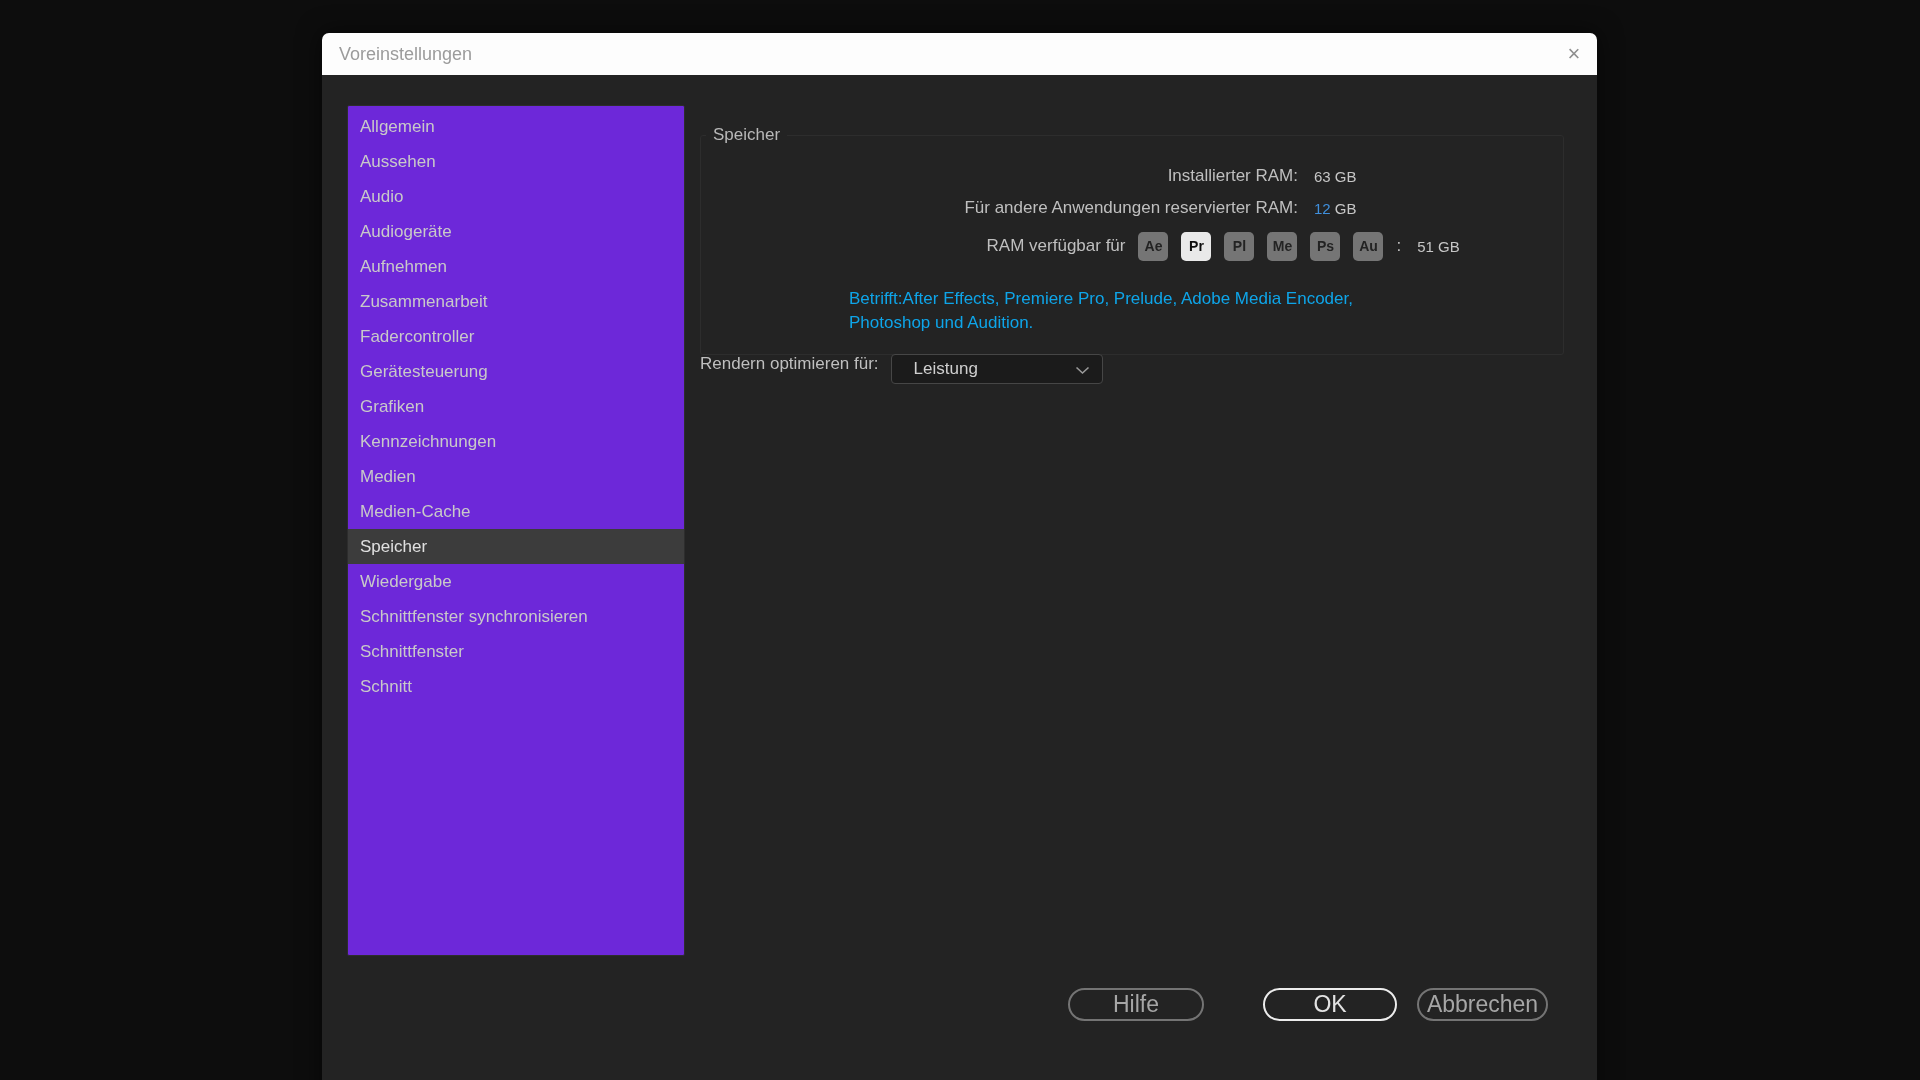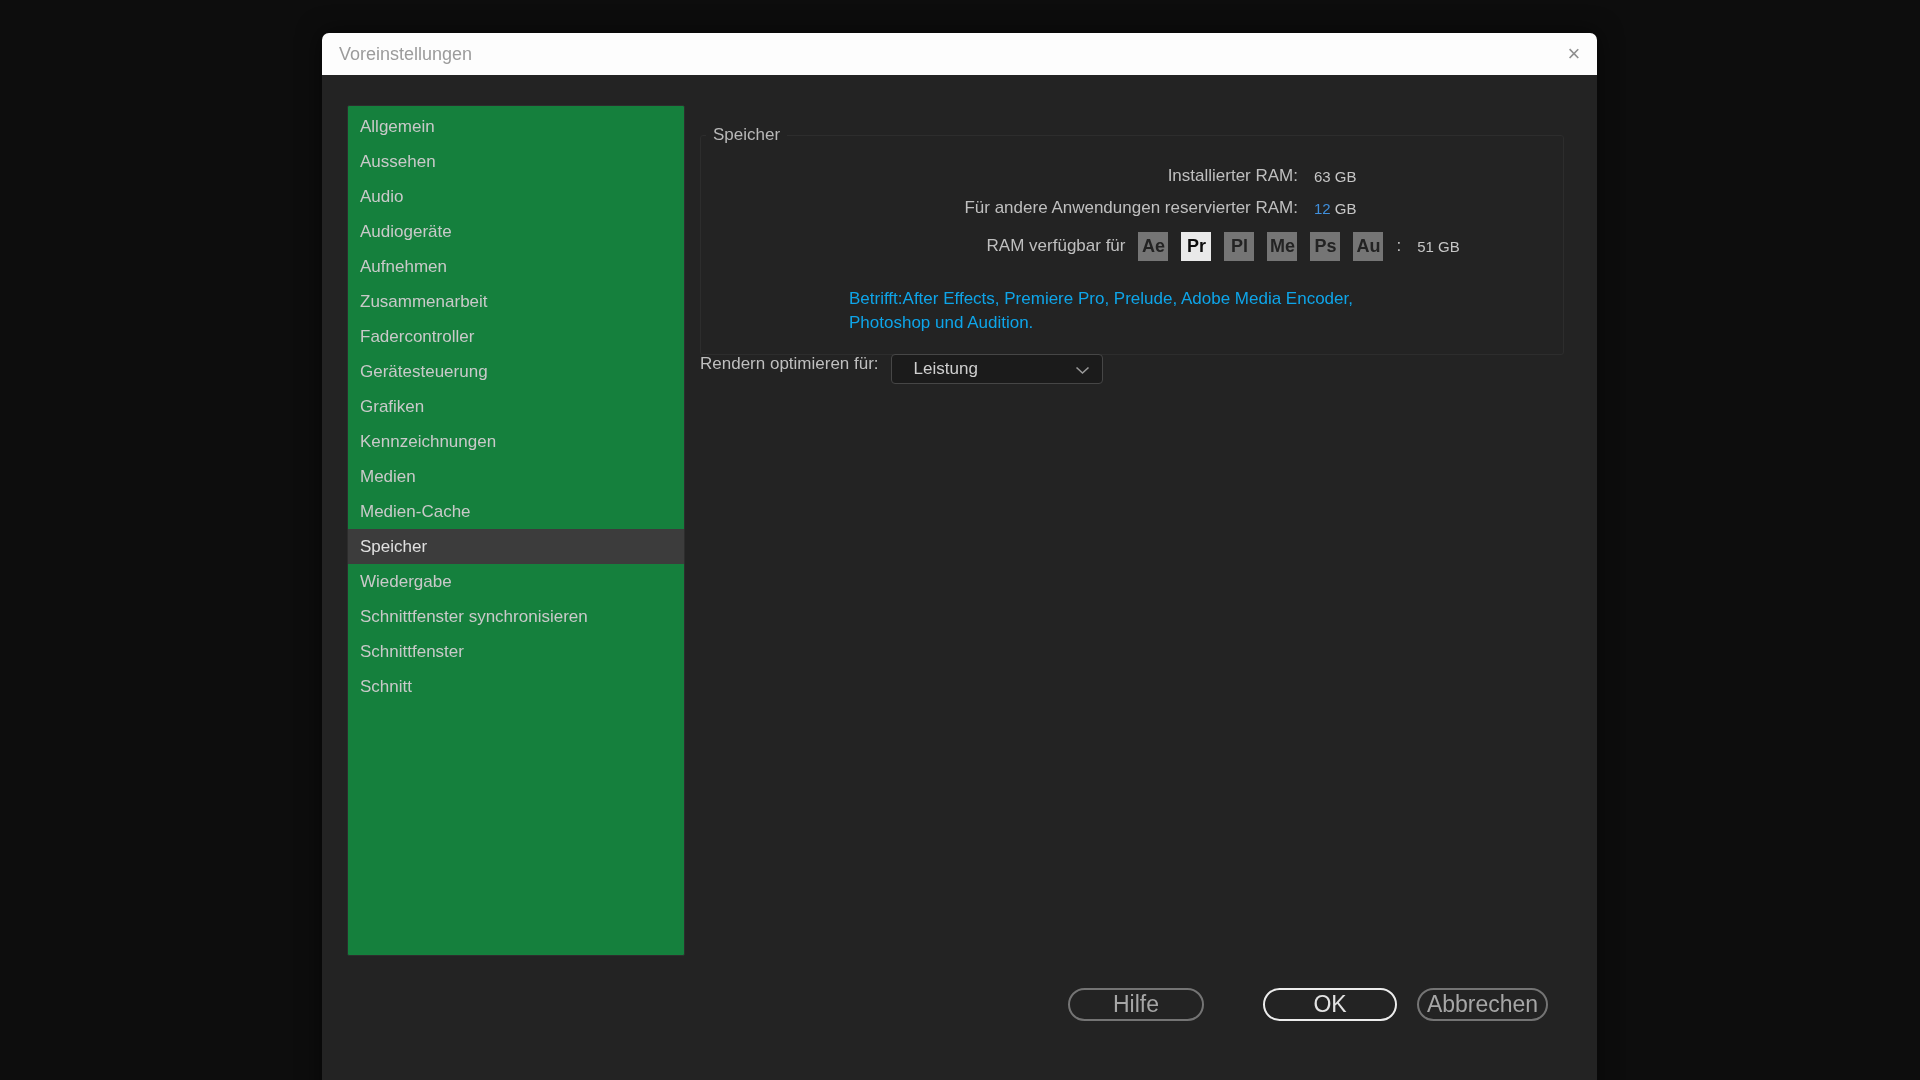--- a/index.html
+++ b/index.html
@@ -28,21 +28,21 @@
   }
   .close-btn {
     width: 46px; height: 42px;
     display: flex; align-items: center; justify-content: center;
     font-size: 22px; color: #8f8f8f;
     cursor: default; user-select: none;
   }
   .category-list {
     position: absolute; left: 25px; top: 72px;
     width: 338px; height: 851px;
-    background: #15803d;
+    background: #6d28d9;
     border: 1px solid #2d2d2d;
     border-radius: 2px;
     padding-top: 3px;
     overflow: hidden;
   }
   .side-item {
     height: 35px; line-height: 35px;
     padding-left: 12px;
     font-size: 17px; color: #c9c9c9;
     white-space: nowrap;
@@ -74,23 +74,23 @@
     font-size: 15px; color: #c6c6c6;
     white-space: nowrap;
   }
   .row-installed { margin-top: 30px; }
   .row-reserved  { margin-top: 12px; }
   .row-available { margin-top: 13px; height: 30px; justify-content: center; }
   .num-blue { color: #3f8fdc; }
   .badge {
     display: inline-flex; align-items: center; justify-content: center;
     width: 30px; height: 29px;
-    border-radius: 0;
+    border-radius: 5px;
     background: #757575; color: #232323;
-    font-size: 18px; font-weight: bold;
+    font-size: 14px; font-weight: bold;
   }
   .badge-hl { background: #e9e9e9; color: #0d0d0d; }
   .mem-note {
     margin-top: 26px; margin-left: 148px;
     font-size: 17px; line-height: 24px;
     color: #0ea5e9;
   }
   .render-row {
     position: absolute; left: 378px; top: 321px;
     display: flex; align-items: flex-start;

